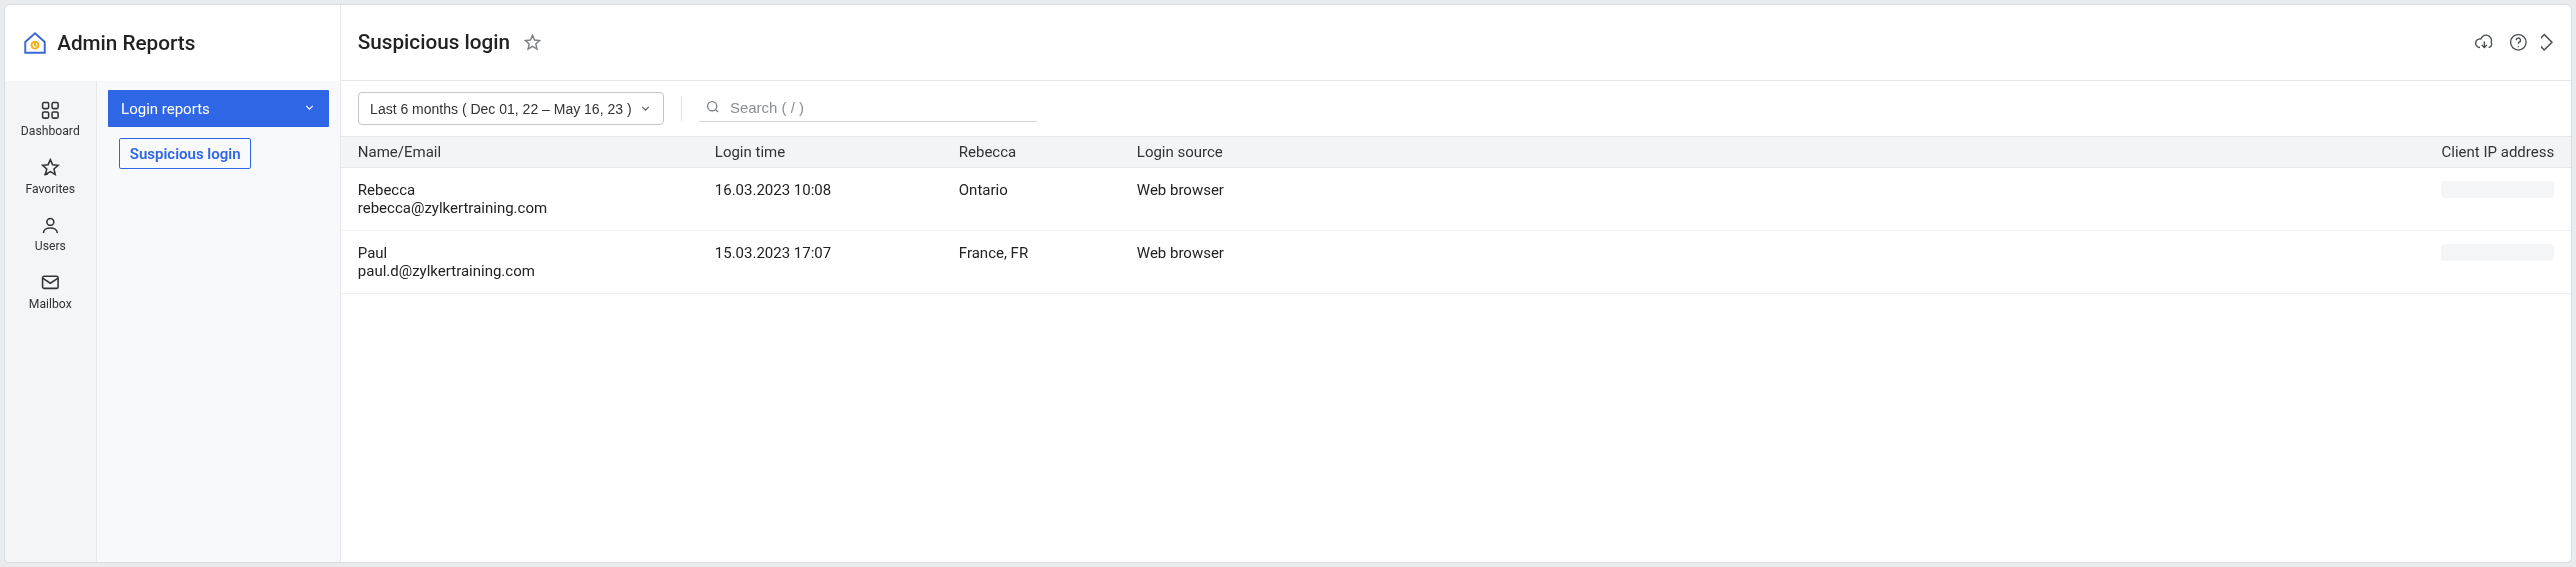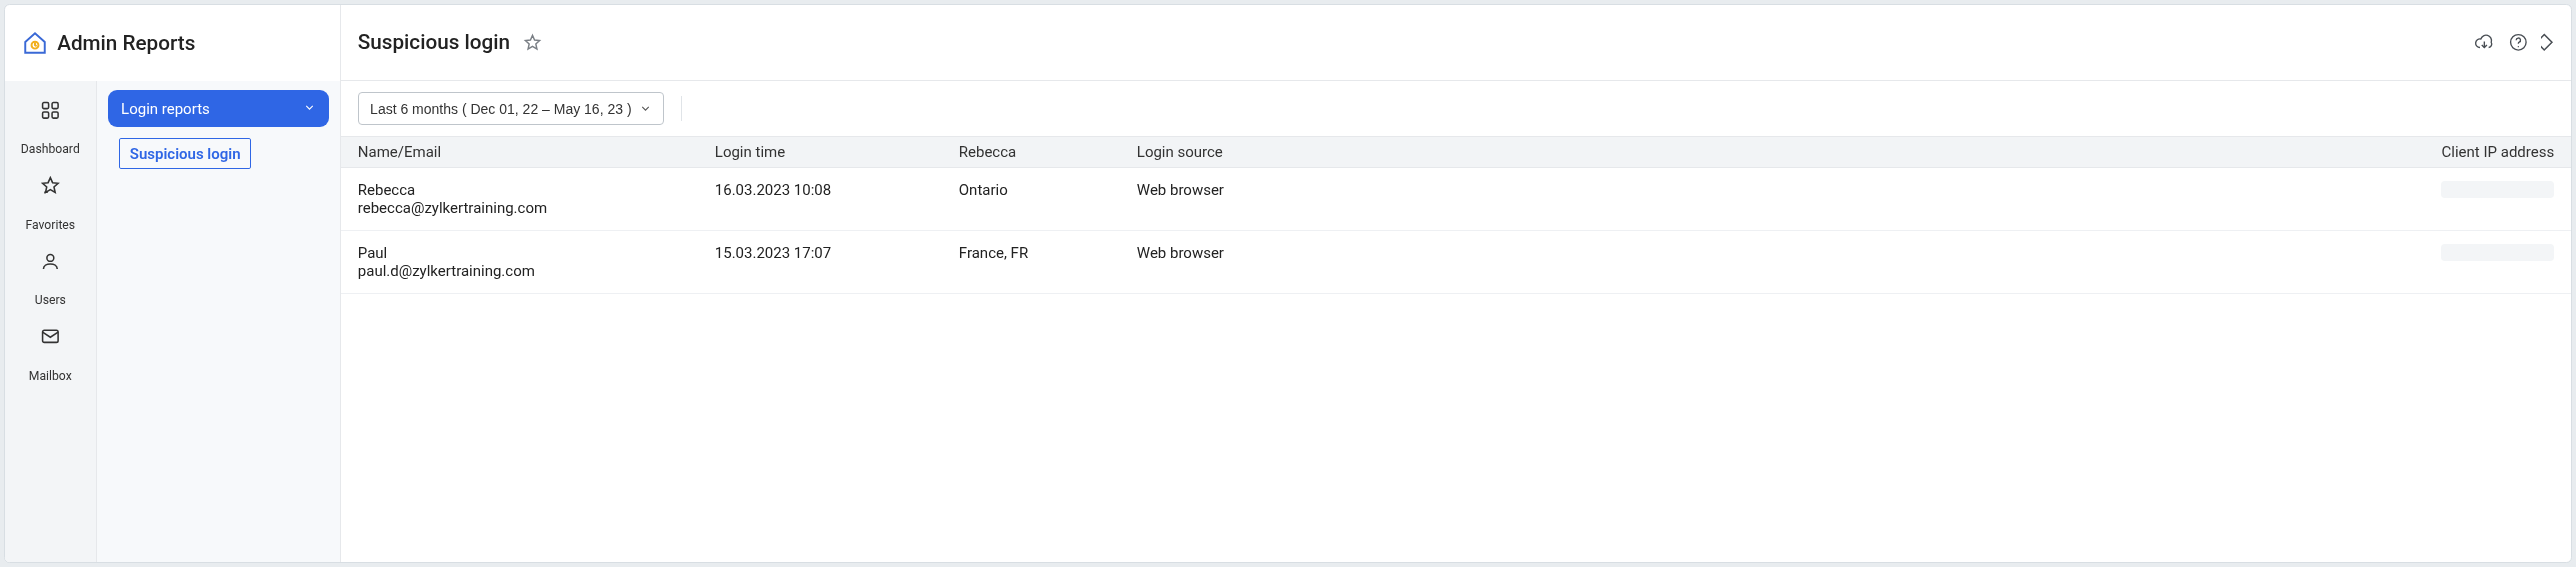--- a/index.html
+++ b/index.html
@@ -38,32 +38,32 @@
     .header-spacer { flex: 1; }
     .header-icon { width: 20.7px; height: 20.7px; color: #4a4f55; cursor: pointer; }
     .body-row { display: flex; flex: 1; min-height: 0; }
 
     
     .rail {
       width: 92px; background: #f3f5f7; border-right: 0.9px solid #e6e8eb;
       display: flex; flex-direction: column; align-items: center; padding-top: 9.4px;
     }
     .rail-item {
-      display: flex; flex-direction: column; align-items: center; gap: 22px;
+      display: flex; flex-direction: column; align-items: center; gap: 4px;
       padding: 9.4px 3.8px; width: 100%; cursor: pointer; font-size: 12.2px; color: #333;
     }
     .rail-item .rail-icon { width: 20.7px; height: 20.7px; color: #333; }
 
     
     .subnav {
       width: 244px; background: #f7f9fb; border-right: 0.9px solid #e6e8eb;
       padding: 9.4px 11.3px;
     }
     .subnav-group-header {
-      background: #2f66e5; color: #fff; border-radius: 9px;
+      background: #2f66e5; color: #fff; border-radius: 1px;
       display: flex; align-items: flex-start; justify-content: space-between;
       padding: 9.4px 13px; font-size: 15px; cursor: pointer;
     }
     .subnav-group-header .chev { width: 13px; height: 13px; }
     .subnav-items { margin-top: 11.3px; padding-left: 11.3px; display: flex; flex-direction: column; gap: 13px; }
     .subnav-item { font-size: 15px; color: #222; cursor: pointer; padding: 5.6px 9.4px; }
     .subnav-item.active {
       color: #2f66e5; font-weight: 600;
       border: 1.9px solid #2f66e5; border-radius: 1.9px; display: inline-block;
       padding: 5.6px 9.4px;
@@ -220,20 +220,29 @@
       <div class="filters">
         <button class="date-range-btn">
           <span>Last 6 months ( Dec 01, 22 – May 16, 23 )</span>
           <span class="chev">
             <svg viewBox="0 0 24 24" fill="none" stroke="currentColor" stroke-width="2">
                 <path d="M6 9l6 6 6-6"></path>
               </svg>
           </span>
         </button>
         <div class="vline"></div>
+        <div class="search-wrap">
+          <span class="search-icon">
+            <svg viewBox="0 0 24 24" fill="none" stroke="currentColor" stroke-width="2">
+              <circle cx="11" cy="11" r="7"></circle>
+                <path d="M20 20l-3.5-3.5"></path>
+            </svg>
+          </span>
+          <input type="text" placeholder="Search ( / )" style="">
+        </div>
       </div>
 
       <div class="table">
         <div class="thead">
           <div class="th">Name/Email</div>
           <div class="th">Login time</div>
           <div class="th">Rebecca</div>
           <div class="th">Login source</div>
           <div class="th right">Client IP address</div>
         </div>

